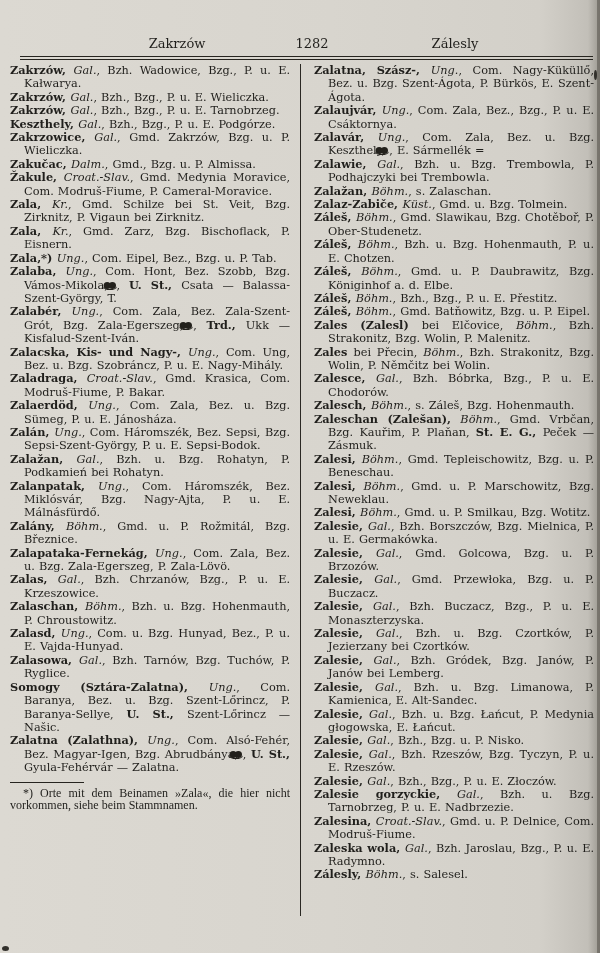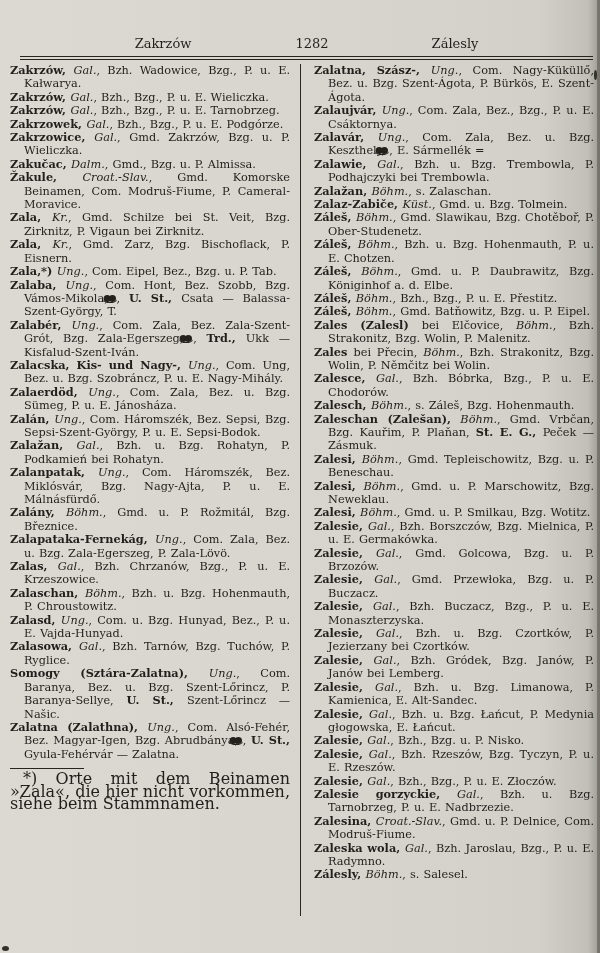--- a/index.html
+++ b/index.html
@@ -7,39 +7,39 @@
   .page{
     position:relative;width:600px;height:953px;
     background:linear-gradient(90deg,#dcd9d2 0%,#d8d5ce 55%,#d3d0c9 90%,#c2bfb8 98%,#9b9890 100%);
     font-family:"DejaVu Serif","Liberation Serif",serif;
     color:#201f1c;
   }
   .scan-edge{position:absolute;top:0;right:0;width:3px;height:953px;background:#55524b;opacity:.55;}
   .speck{position:absolute;background:#32302b;border-radius:50%;}
   .header{position:absolute;top:36px;left:0;width:600px;height:16px;font-size:13px;}
   .header span{position:absolute;display:inline-block;text-align:center;}
-  .h-left{left:103px;width:120px;}
+  .h-left{left:117px;width:120px;}
   .h-center{left:252px;width:120px;}
   .h-right{left:395px;width:120px;}
   .header-rule{position:absolute;top:56px;left:20px;width:573px;height:2px;
     border-top:1px solid #26241f;border-bottom:1px solid #26241f;}
   .col-divider{position:absolute;top:64px;left:300px;width:1px;height:852px;background:#2a2823;}
   .columns{position:absolute;top:64px;left:10px;width:584px;display:flex;gap:24px;}
   .col{width:284px;}
   .entry{
     margin:0;text-align:justify;
     padding-left:14px;text-indent:-14px;
     font-size:11.3px;line-height:13.4px;
     word-spacing:.5px;
   }
   .seg-b{font-weight:bold;}
   .seg-i{font-style:italic;}
   .sym{display:inline-block;vertical-align:-1px;line-height:0;}
   .footnote-rule{width:74px;border-top:1px solid #26241f;margin:7px 0 4px 0;}
-  .footnote{margin:0;font-size:16px;line-height:12.6px;text-indent:13px;text-align:justify;}
+  .footnote{margin:0;font-size:12px;line-height:12.6px;text-indent:13px;text-align:justify;font-family:Liberation Serif, serif;}
 </style>
 </head>
 <body>
 
 <div class="page">
   <div class="scan-edge"></div>
   <div class="speck" style="left:2px;top:946px;width:7px;height:5px;"></div>
   <div class="speck" style="left:594px;top:70px;width:3px;height:10px;"></div>
 
   <div class="header">
@@ -48,38 +48,39 @@
     <span class="h-right">Zálesly</span>
   </div>
   <div class="header-rule"></div>
   <div class="col-divider"></div>
 
   <div class="columns">
     <div class="col" id="col0">
         <p class="entry"><span class="seg-b">Zakrzów, </span><span class="seg-i">Gal.</span><span class="seg-n">, Bzh. Wadowice, Bzg., P. u. E. Kałwarya.</span></p>
         <p class="entry"><span class="seg-b">Zakrzów, </span><span class="seg-i">Gal.</span><span class="seg-n">, Bzh., Bzg., P. u. E. Wieliczka.</span></p>
         <p class="entry"><span class="seg-b">Zakrzów, </span><span class="seg-i">Gal.</span><span class="seg-n">, Bzh., Bzg., P. u. E. Tarnobrzeg.</span></p>
-        <p class="entry"><span class="seg-b">Zakrzowek, </span><span class="seg-i">Gal.</span><span class="seg-n">, Bzh., Bzg., P. u. E. Podgórze.</span></p>
+        <p class="entry"><span class="seg-b">Keszthely, </span><span class="seg-i">Gal.</span><span class="seg-n">, Bzh., Bzg., P. u. E. Podgórze.</span></p>
         <p class="entry"><span class="seg-b">Zakrzowice, </span><span class="seg-i">Gal.</span><span class="seg-n">, Gmd. Zakrzów, Bzg. u. P. Wieliczka.</span></p>
         <p class="entry"><span class="seg-b">Zakučac, </span><span class="seg-i">Dalm.</span><span class="seg-n">, Gmd., Bzg. u. P. Almissa.</span></p>
-        <p class="entry"><span class="seg-b">Žakule, </span><span class="seg-i">Croat.-Slav.</span><span class="seg-n">, Gmd. Komorske Beinamen, Com. Modruš-Fiume, P. Cameral-Moravice.</span></p>
+        <p class="entry"><span class="seg-b">Žakule, </span><span class="seg-i">Croat.-Slav.</span><span class="seg-n">, Gmd. Medynia Moravice, Com. Modruš-Fiume, P. Cameral-Moravice.</span></p>
         <p class="entry"><span class="seg-b">Zala, </span><span class="seg-i">Kr.</span><span class="seg-n">, Gmd. Schilze bei St. Veit, Bzg. Zirknitz, P. Vigaun bei Zirknitz.</span></p>
         <p class="entry"><span class="seg-b">Zala, </span><span class="seg-i">Kr.</span><span class="seg-n">, Gmd. Zarz, Bzg. Bischoflack, P. Eisnern.</span></p>
         <p class="entry"><span class="seg-b">Zala,*) </span><span class="seg-i">Ung.</span><span class="seg-n">, Com. Eipel, Bez., Bzg. u. P. Tab.</span></p>
         <p class="entry"><span class="seg-b">Zalaba, </span><span class="seg-i">Ung.</span><span class="seg-n">, Com. Hont, Bez. Szobb, Bzg. Vámos-Mikola, </span><span class="sym"><svg width="14" height="9" viewBox="0 0 14 9">
               <circle cx="4.2" cy="4.5" r="3.6" fill="#23211c"></circle>
               <circle cx="9.4" cy="4.5" r="3.6" fill="#23211c"></circle>
               <path d="M0.5 5.5 Q2 8.5 7 8 Q12 8.5 13.5 5.5 L13.5 7 Q11 9.5 7 9 Q3 9.5 0.5 7 Z" fill="#23211c"></path>
             </svg></span><span class="seg-n">, </span><span class="seg-b">U. St., </span><span class="seg-n">Csata — Balassa-Szent-György, T.</span></p>
         <p class="entry"><span class="seg-b">Zalabér, </span><span class="seg-i">Ung.</span><span class="seg-n">, Com. Zala, Bez. Zala-Szent-Grót, Bzg. Zala-Egerszeg, </span><span class="sym"><svg width="14" height="9" viewBox="0 0 14 9">
               <circle cx="4.2" cy="4.5" r="3.6" fill="#23211c"></circle>
               <circle cx="9.4" cy="4.5" r="3.6" fill="#23211c"></circle>
               <path d="M0.5 5.5 Q2 8.5 7 8 Q12 8.5 13.5 5.5 L13.5 7 Q11 9.5 7 9 Q3 9.5 0.5 7 Z" fill="#23211c"></path>
             </svg></span><span class="seg-n">, </span><span class="seg-b">Trd., </span><span class="seg-n">Ukk — Kisfalud-Szent-Iván.</span></p>
         <p class="entry"><span class="seg-b">Zalacska, Kis- und Nagy-, </span><span class="seg-i">Ung.</span><span class="seg-n">, Com. Ung, Bez. u. Bzg. Szobráncz, P. u. E. Nagy-Mihály.</span></p>
+        <p class="entry"><span class="seg-b">Zaladraga, </span><span class="seg-i">Croat.-Slav.</span><span class="seg-n">, Gmd. Krasica, Com. Modruš-Fiume, P. Bakar.</span></p>
         <p class="entry"><span class="seg-b">Zalaerdöd, </span><span class="seg-i">Ung.</span><span class="seg-n">, Com. Zala, Bez. u. Bzg. Sümeg, P. u. E. Jánosháza.</span></p>
         <p class="entry"><span class="seg-b">Zalán, </span><span class="seg-i">Ung.</span><span class="seg-n">, Com. Háromszék, Bez. Sepsi, Bzg. Sepsi-Szent-György, P. u. E. Sepsi-Bodok.</span></p>
         <p class="entry"><span class="seg-b">Zalažan, </span><span class="seg-i">Gal.</span><span class="seg-n">, Bzh. u. Bzg. Rohatyn, P. Podkamień bei Rohatyn.</span></p>
         <p class="entry"><span class="seg-b">Zalanpatak, </span><span class="seg-i">Ung.</span><span class="seg-n">, Com. Háromszék, Bez. Miklósvár, Bzg. Nagy-Ajta, P. u. E. Málnásfürdő.</span></p>
         <p class="entry"><span class="seg-b">Zalány, </span><span class="seg-i">Böhm.</span><span class="seg-n">, Gmd. u. P. Rožmitál, Bzg. Březnice.</span></p>
         <p class="entry"><span class="seg-b">Zalapataka-Fernekág, </span><span class="seg-i">Ung.</span><span class="seg-n">, Com. Zala, Bez. u. Bzg. Zala-Egerszeg, P. Zala-Lövö.</span></p>
         <p class="entry"><span class="seg-b">Zalas, </span><span class="seg-i">Gal.</span><span class="seg-n">, Bzh. Chrzanów, Bzg., P. u. E. Krzeszowice.</span></p>
         <p class="entry"><span class="seg-b">Zalaschan, </span><span class="seg-i">Böhm.</span><span class="seg-n">, Bzh. u. Bzg. Hohenmauth, P. Chroustowitz.</span></p>
         <p class="entry"><span class="seg-b">Zalasd, </span><span class="seg-i">Ung.</span><span class="seg-n">, Com. u. Bzg. Hunyad, Bez., P. u. E. Vajda-Hunyad.</span></p>
         <p class="entry"><span class="seg-b">Zalasowa, </span><span class="seg-i">Gal.</span><span class="seg-n">, Bzh. Tarnów, Bzg. Tuchów, P. Ryglice.</span></p>

